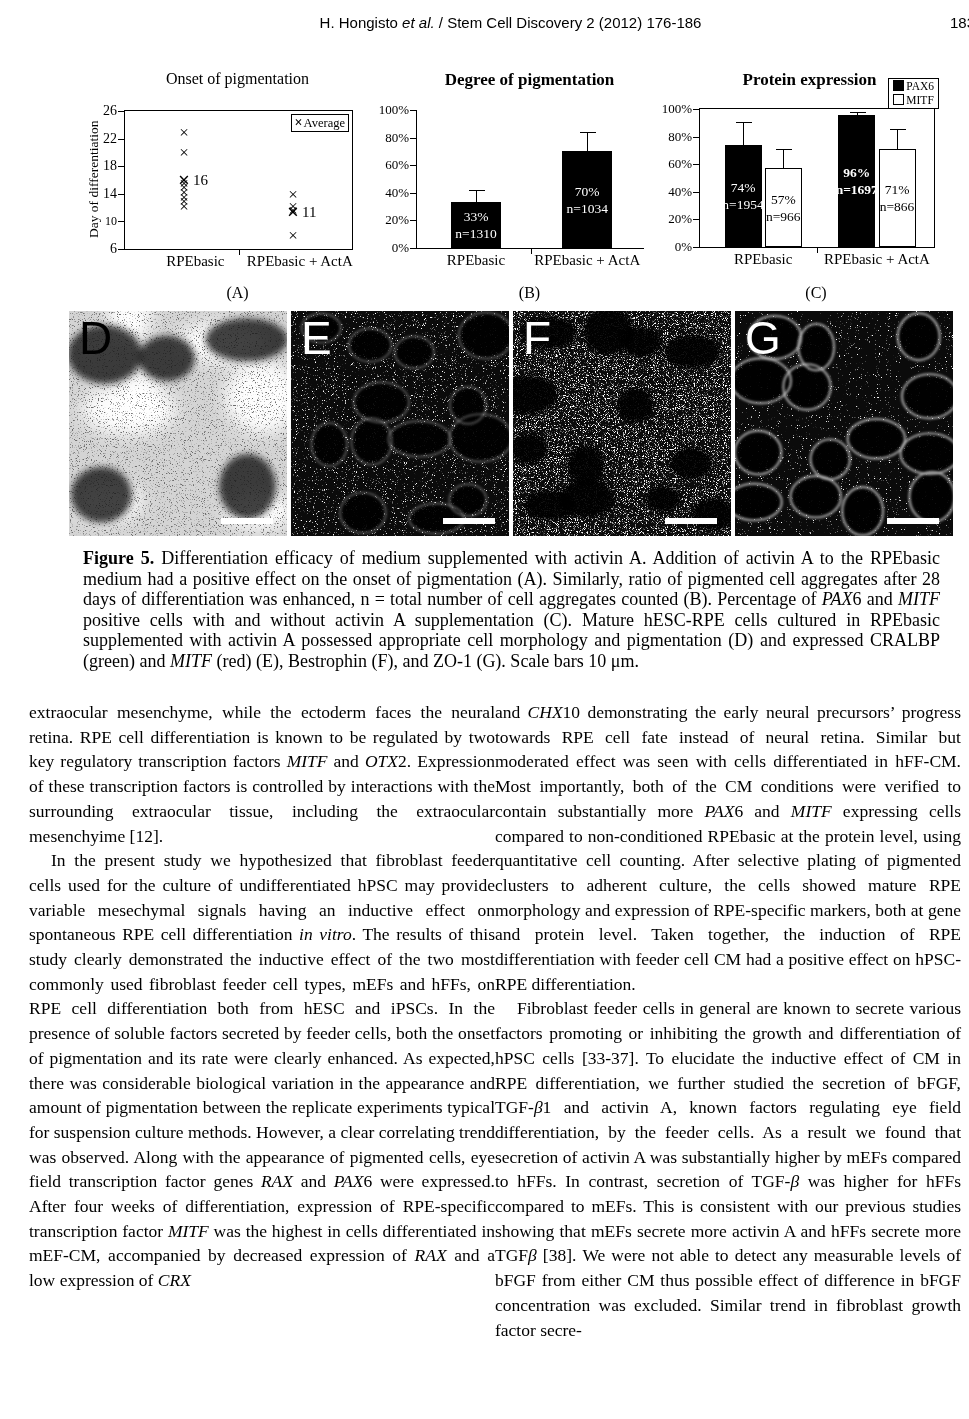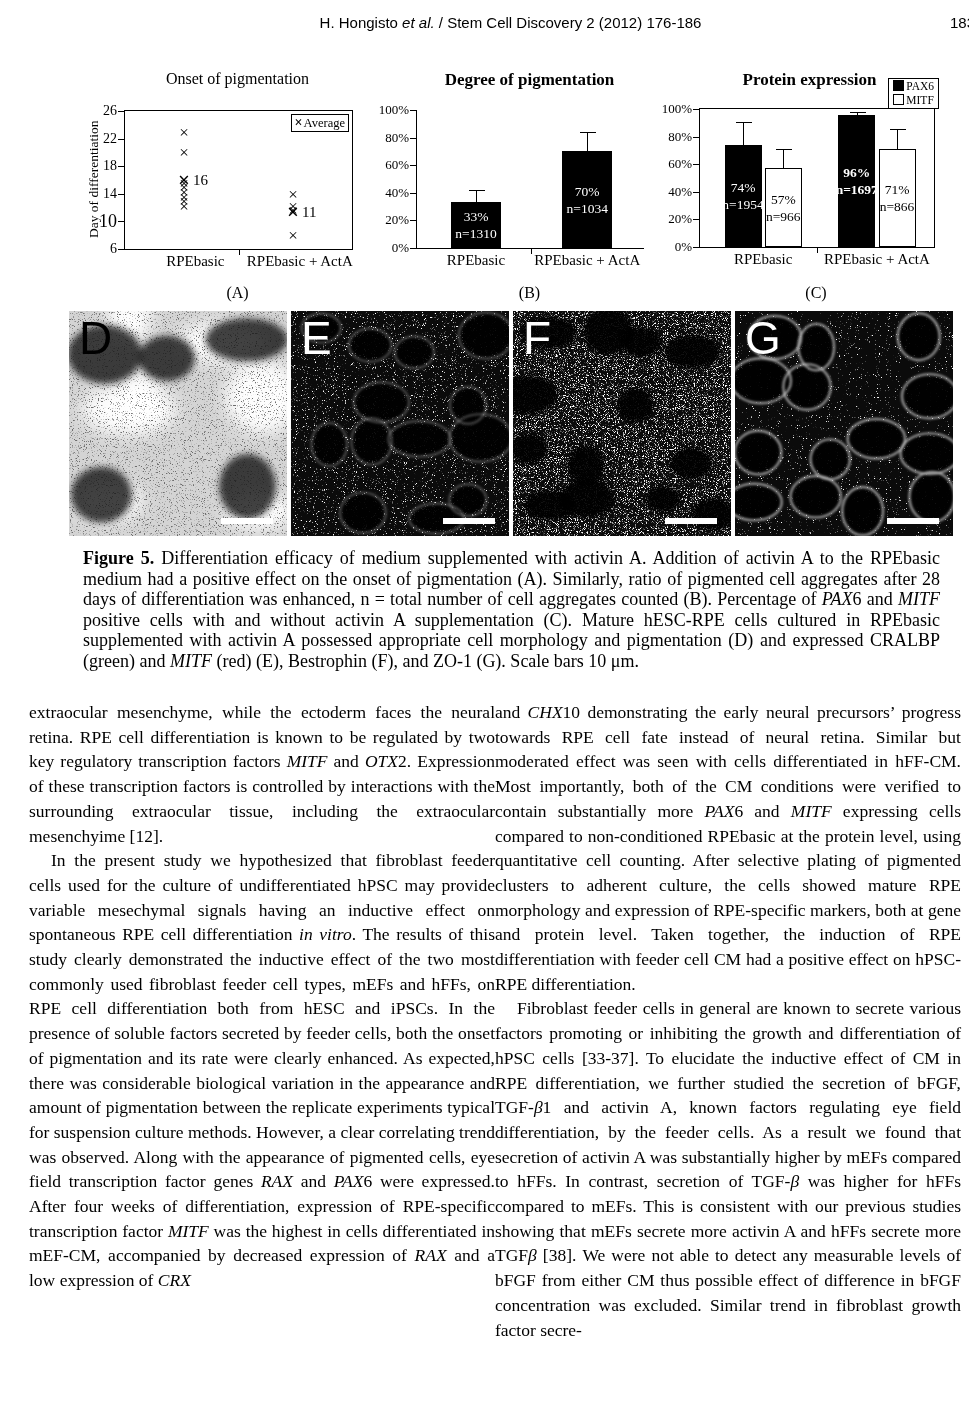--- a/index.html
+++ b/index.html
@@ -86,21 +86,21 @@
       <div class="legendA"><span class="legend-x"></span><span>Average</span></div>
       <div class="btick"></div>
     <div class="ytick-label" style="top: calc(0% - 8px); font-size: 14px;">26</div>
         <div class="ytick-mark" style="top: 0%;"></div>
         <div class="ytick-label" style="top: calc(20% - 8px); font-size: 14px;">22</div>
         <div class="ytick-mark" style="top: 20%;"></div>
         <div class="ytick-label" style="top: calc(40% - 8px); font-size: 14px;">18</div>
         <div class="ytick-mark" style="top: 40%;"></div>
         <div class="ytick-label" style="top: calc(60% - 8px); font-size: 14px;">14</div>
         <div class="ytick-mark" style="top: 60%;"></div>
-        <div class="ytick-label" style="top: calc(80% - 8px); font-size: 18px;">10</div>
+        <div class="ytick-label" style="top: calc(80% - 8px); font-size: 12px;">10</div>
         <div class="ytick-mark" style="top: 80%;"></div>
         <div class="ytick-label" style="top: calc(100% - 8px); font-size: 14px;">6</div>
         <div class="ytick-mark" style="top: 100%;"></div>
         <span class="pt" style="left: 26%; top: 15%;">×</span>
         <span class="pt" style="left: 26%; top: 30%;">×</span>
         <span class="pt" style="left: 26%; top: 52%;">×</span>
         <span class="pt" style="left: 26%; top: 55%;">×</span>
         <span class="pt" style="left: 26%; top: 58.5%;">×</span>
         <span class="pt" style="left: 26%; top: 62%;">×</span>
         <span class="pt" style="left: 26%; top: 65.5%;">×</span>

